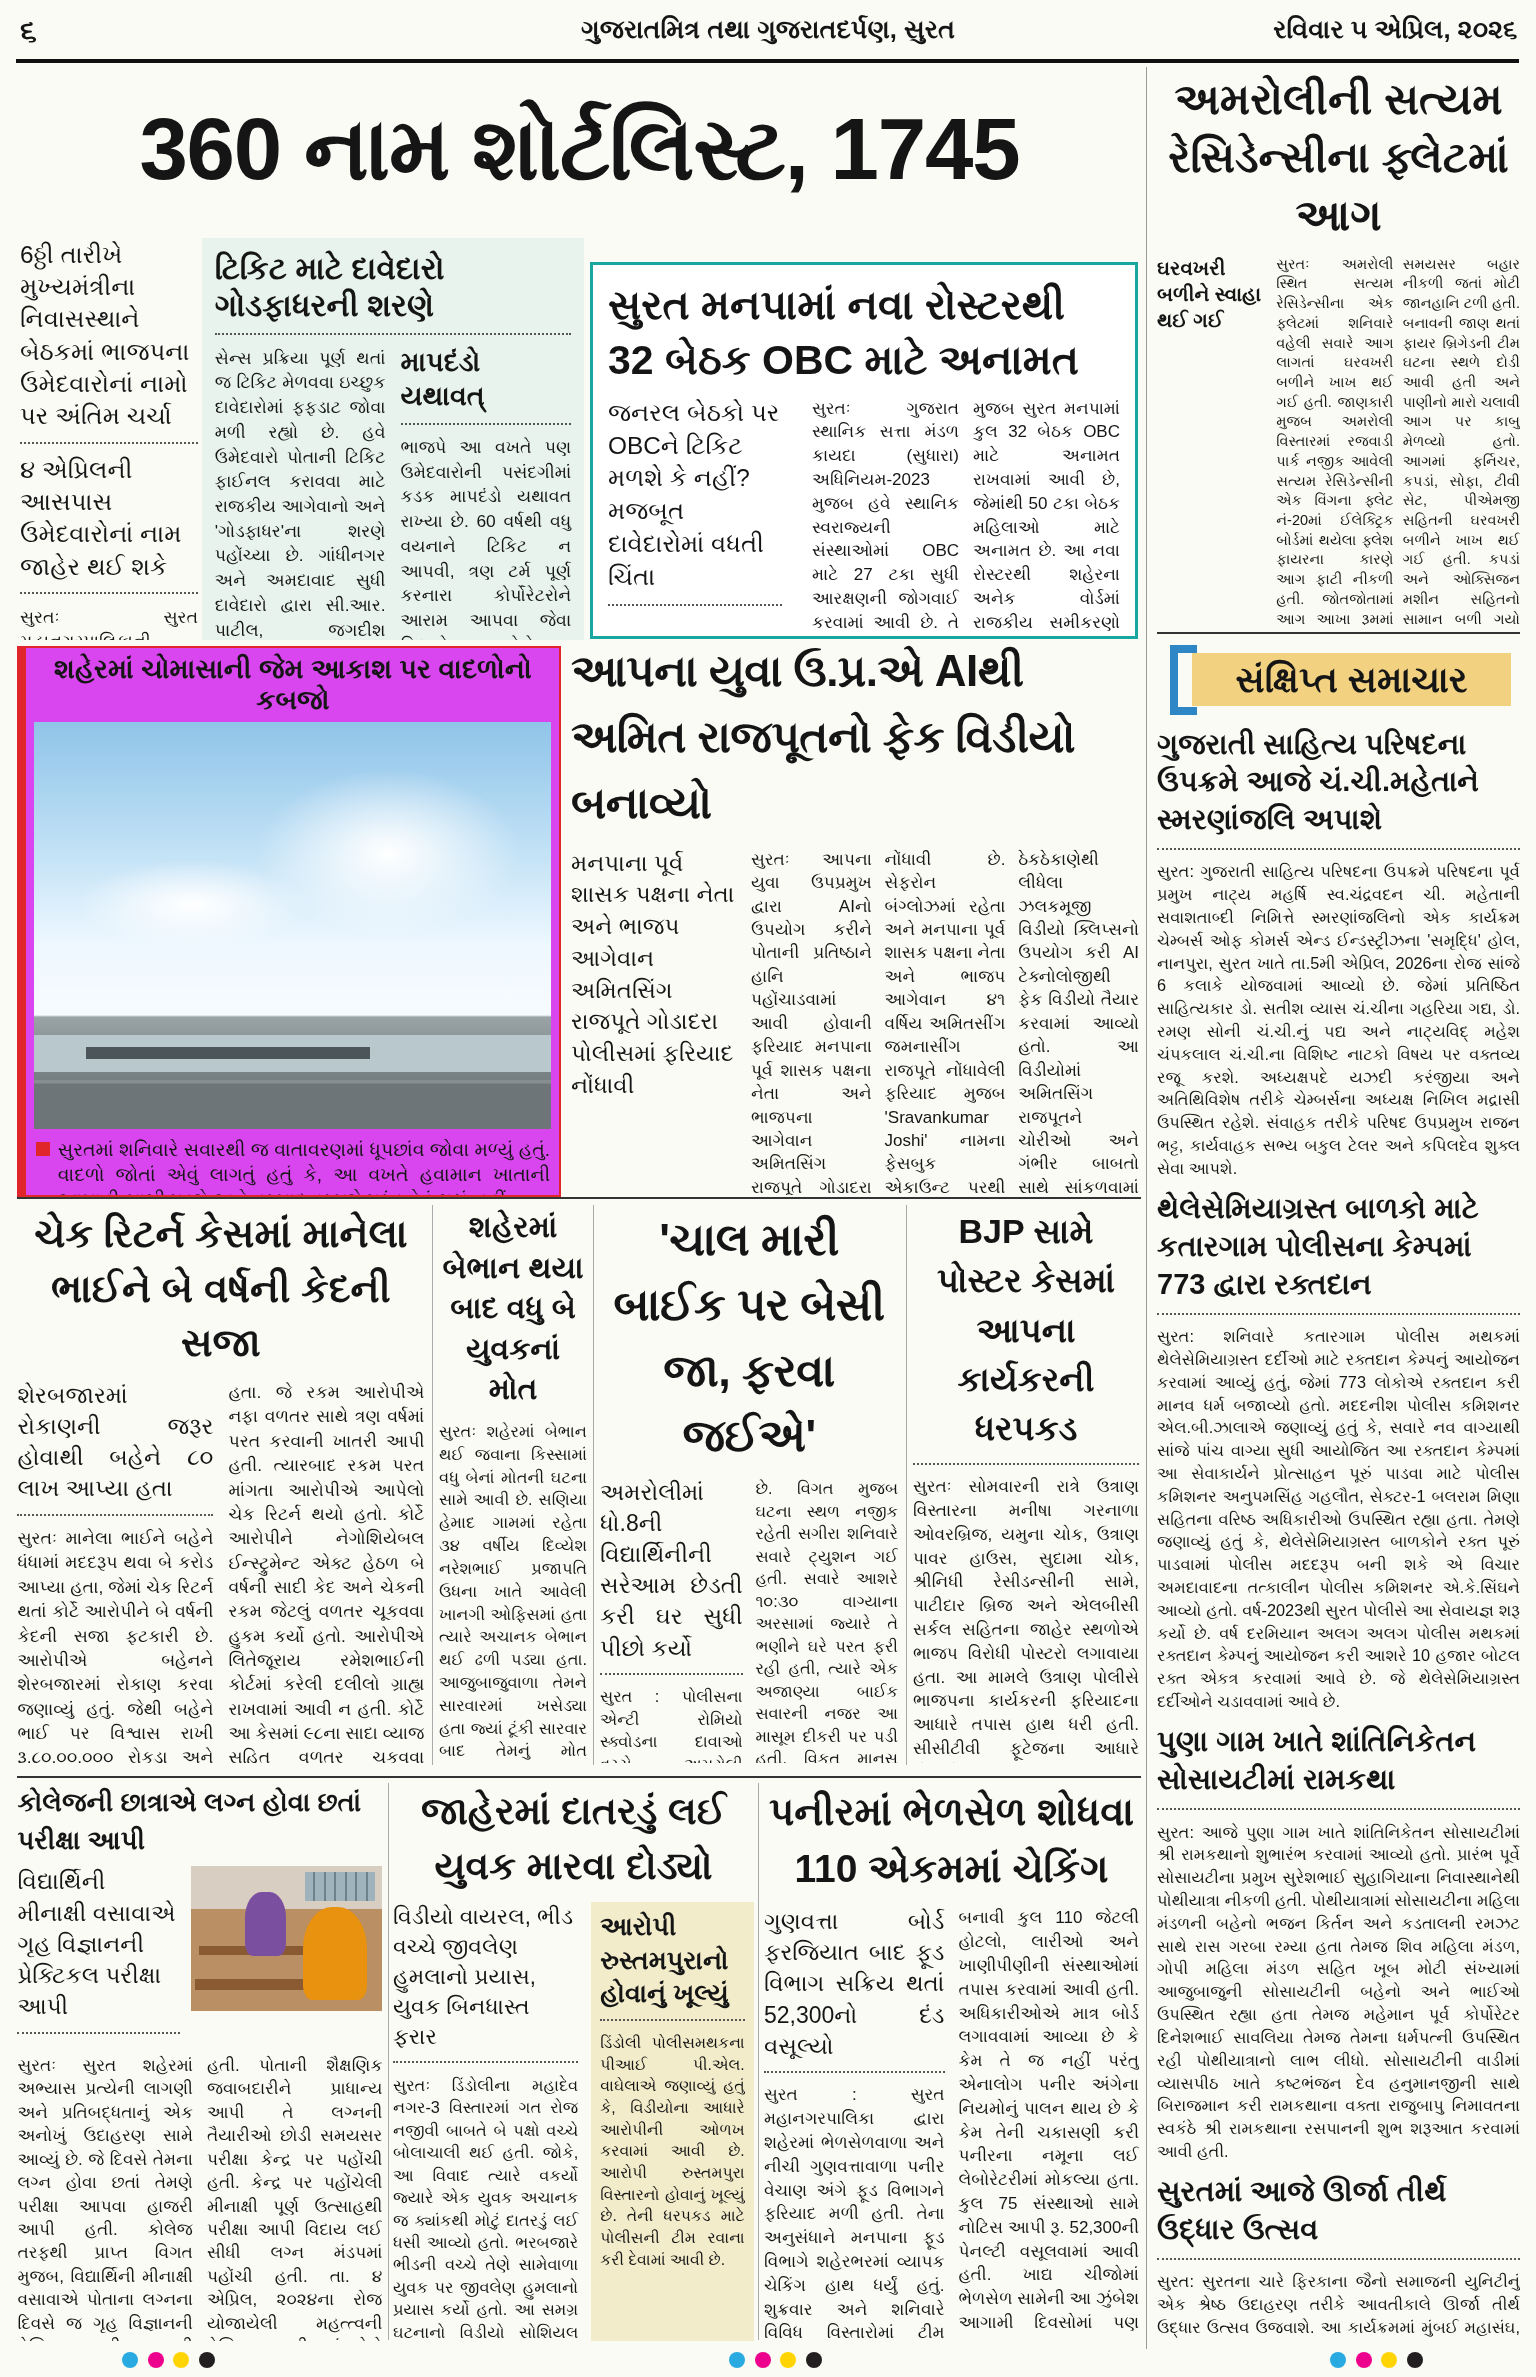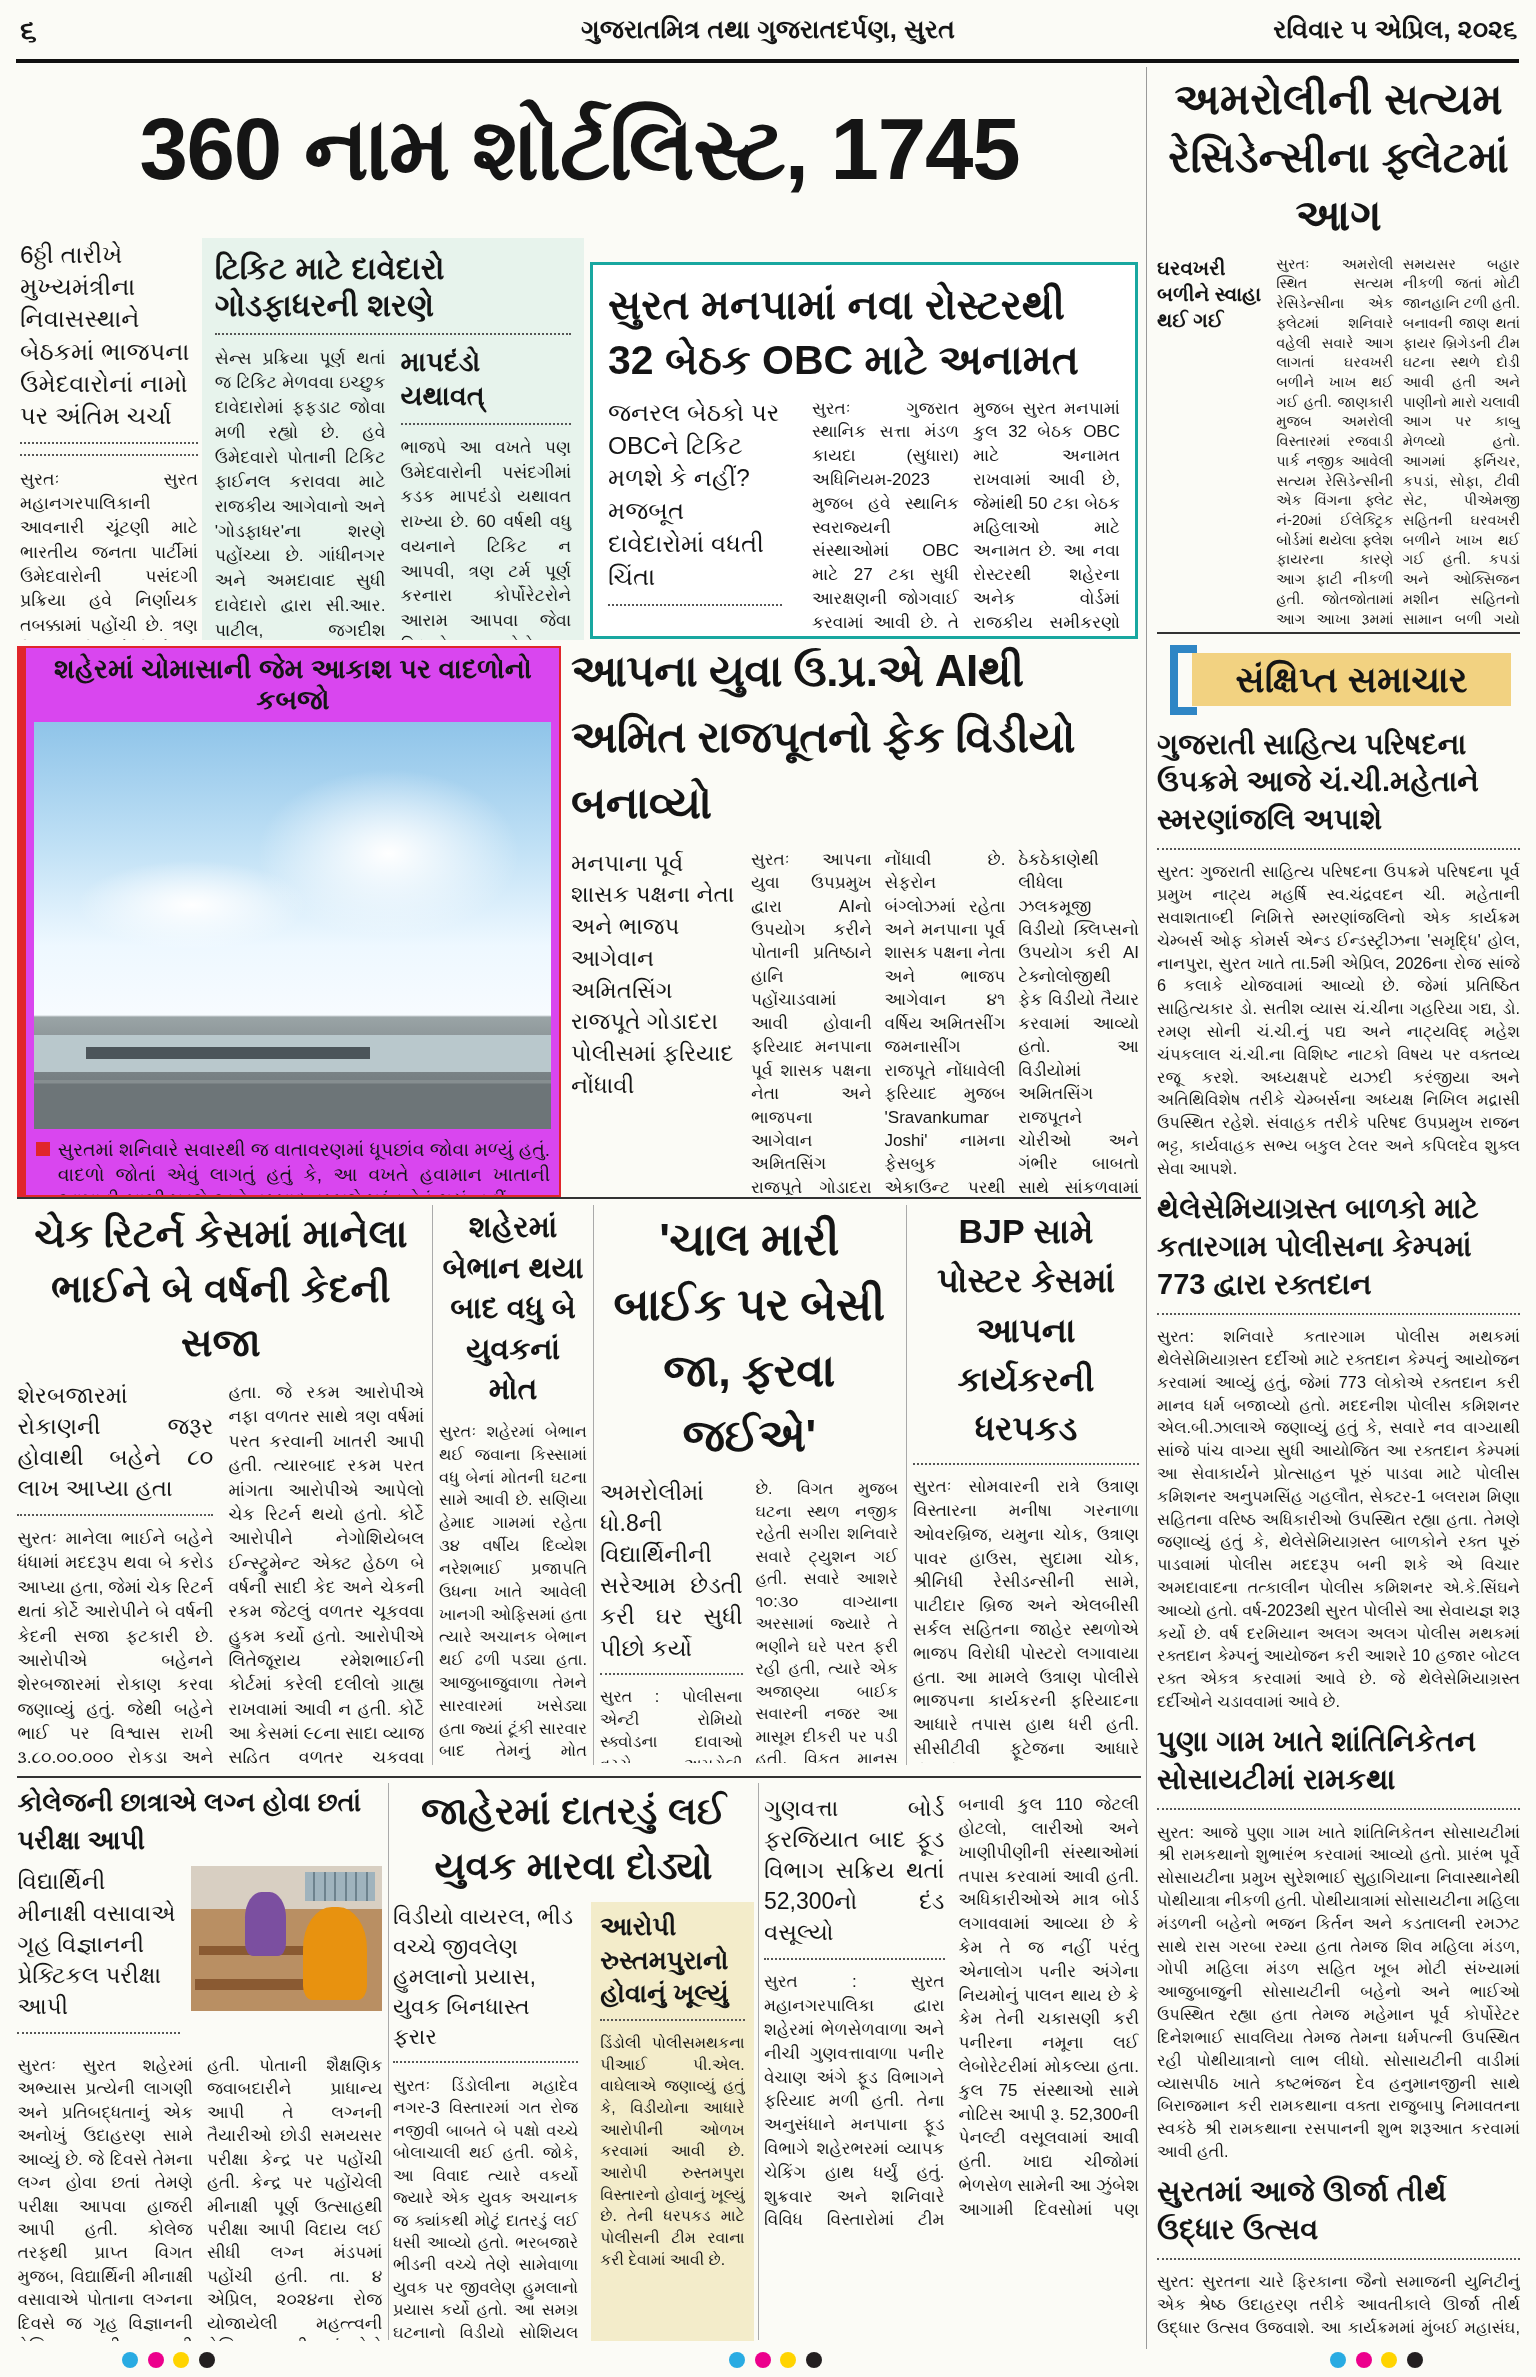--- a/index.html
+++ b/index.html
@@ -136,20 +136,21 @@
 <div class="abs hdr-pageno">૬</div>
 <div class="abs hdr-mast">ગુજરાતમિત્ર તથા ગુજરાતદર્પણ, સુરત</div>
 <div class="abs hdr-date">રવિવાર ૫ એપ્રિલ, ૨૦૨૬</div>
 <div class="abs hdr-rule"></div>
 
 <div class="abs lead-head">360 નામ શોર્ટલિસ્ટ, 1745 દાવેદાર બહાર</div>
 
 <div class="abs lead-colA">
   <div class="dek">6ઠ્ઠી તારીખે મુખ્યમંત્રીના નિવાસસ્થાને બેઠકમાં ભાજપના ઉમેદવારોનાં નામો પર અંતિમ ચર્ચા</div>
   <div class="dotrule"></div>
+  <div class="dek">૪ એપ્રિલની આસપાસ ઉમેદવારોનાં નામ જાહેર થઈ શકે</div>
   <div class="dotrule"></div>
   <div class="body-sm just pre">સુરતઃ સુરત મહાનગરપાલિકાની આવનારી ચૂંટણી માટે ભારતીય જનતા પાર્ટીમાં ઉમેદવારોની પસંદગી પ્રક્રિયા હવે નિર્ણાયક તબક્કામાં પહોંચી છે. ત્રણ દિવસ સુધી ચાલેલી 'સેન્સ' પ્રક્રિયા બાદ સ્ક્રિનિંગ કમિટીએ તમામ બેઠકોની ઘોર ચર્ચા કરી હતી.
 
 આ પ્રક્રિયામાં કુલ 2105 દાવેદારોમાંથી માત્ર 360 નામને શોર્ટલિસ્ટ કરવામાં આવ્યા છે, જ્યારે 1745 દાવેદારો સીધી જ બાકાત કરવામાં આવી છે.
 
 મહાપાલિકાની 30 વોર્ડની કુલ 120 બેઠક માટે દરેક બેઠક દીઠ ત્રણ ઉમેદવારોની પેનલ તૈયાર કરવામાં આવી છે. આ નામો અત્યંત ગુપ્ત રાખવામાં આવ્યા છે.
 
 6ઠ્ઠી તારીખે મુખ્યમંત્રીના નિવાસસ્થાને યોજાનારી બેઠકમાં આ નામો પર અંતિમ ચર્ચા થશે અને સંભાવના છે કે ૪ એપ્રિલ આસપાસ પાર્લામેન્ટરી બોર્ડની મંજૂરી બાદ ઉમેદવારોનાં નામ જાહેર કરવામાં આવશે.</div>
 </div>
 
@@ -313,20 +314,21 @@
     </div>
     <div class="rustam-box">
       <div class="rustam-title">આરોપી રુસ્તમપુરાનો હોવાનું ખૂલ્યું</div>
       <div class="dotrule"></div>
       <div class="rustam-body just">ડિંડોલી પોલીસમથકના પીઆઈ પી.એલ. વાઘેલાએ જણાવ્યું હતું કે, વિડીયોના આધારે આરોપીની ઓળખ કરવામાં આવી છે. આરોપી રુસ્તમપુરા વિસ્તારનો હોવાનું ખૂલ્યું છે. તેની ધરપકડ માટે પોલીસની ટીમ રવાના કરી દેવામાં આવી છે.</div>
     </div>
   </div>
 </div>
 
 <div class="abs paneer-story">
+  <div class="paneer-head">પનીરમાં ભેળસેળ શોધવા 110 એકમમાં ચેકિંગ</div>
   <div class="paneer-cols just">
     <div class="paneer-dek">
       <span>ગુણવત્તા બોર્ડ ફરજિયાત બાદ ફૂડ વિભાગ સક્રિય થતાં 52,300નો દંડ વસૂલ્યો</span>
       <div class="dotrule"></div>
     </div>
     <span>સુરત : સુરત મહાનગરપાલિકા દ્વારા શહેરમાં ભેળસેળવાળા અને નીચી ગુણવત્તાવાળા પનીર વેચાણ અંગે ફૂડ વિભાગને ફરિયાદ મળી હતી. તેના અનુસંધાને મનપાના ફૂડ વિભાગે શહેરભરમાં વ્યાપક ચેકિંગ હાથ ધર્યું હતું. શુક્રવાર અને શનિવારે વિવિધ વિસ્તારોમાં ટીમ બનાવી કુલ 110 જેટલી હોટલો, લારીઓ અને ખાણીપીણીની સંસ્થાઓમાં તપાસ કરવામાં આવી હતી. અધિકારીઓએ માત્ર બોર્ડ લગાવવામાં આવ્યા છે કે કેમ તે જ નહીં પરંતુ એનાલોગ પનીર અંગેના નિયમોનું પાલન થાય છે કે કેમ તેની ચકાસણી કરી પનીરના નમૂના લઈ લેબોરેટરીમાં મોકલ્યા હતા. કુલ 75 સંસ્થાઓ સામે નોટિસ આપી રૂ. 52,300ની પેનલ્ટી વસૂલવામાં આવી હતી. ખાદ્ય ચીજોમાં ભેળસેળ સામેની આ ઝુંબેશ આગામી દિવસોમાં પણ નિયમિત રીતે ચાલુ રાખવામાં આવશે.</span>
   </div>
 </div>
 
 <div class="abs regdots rg1">

